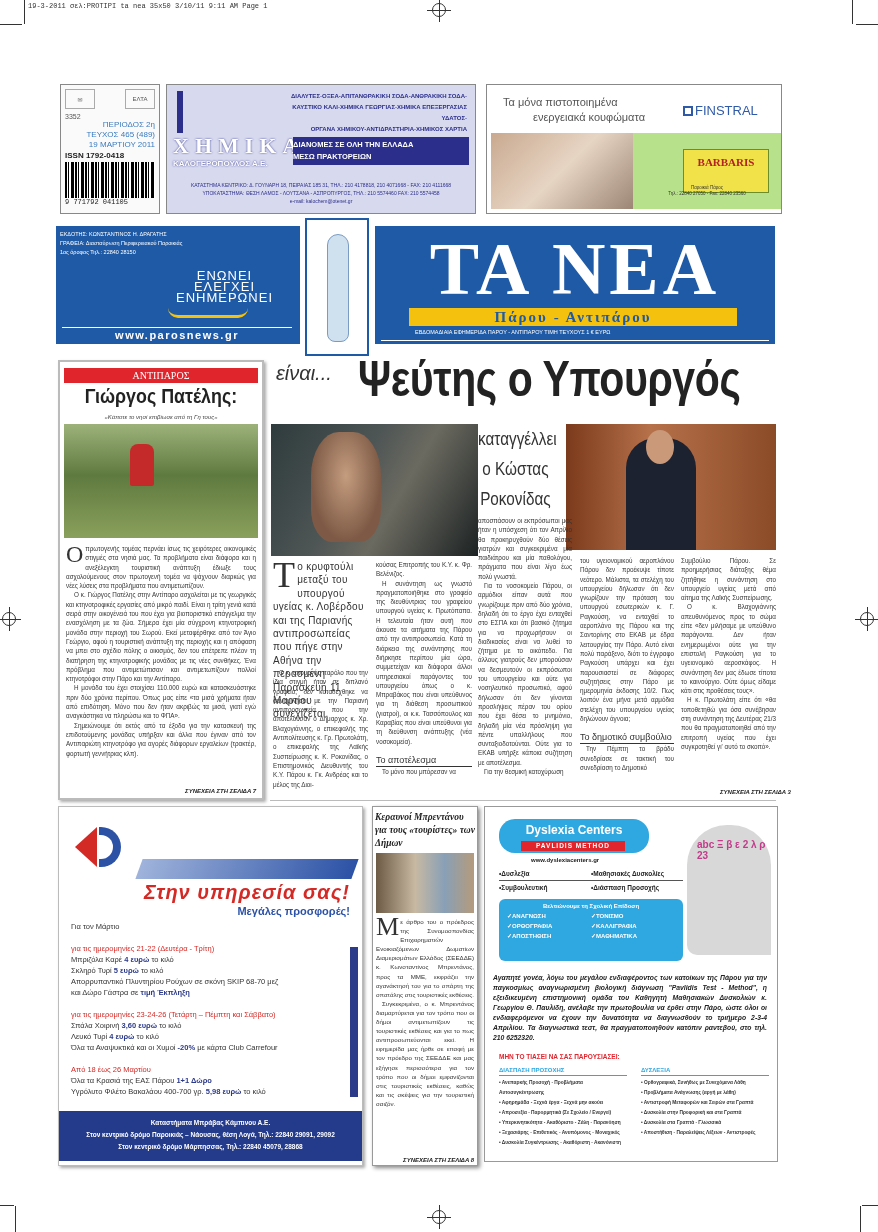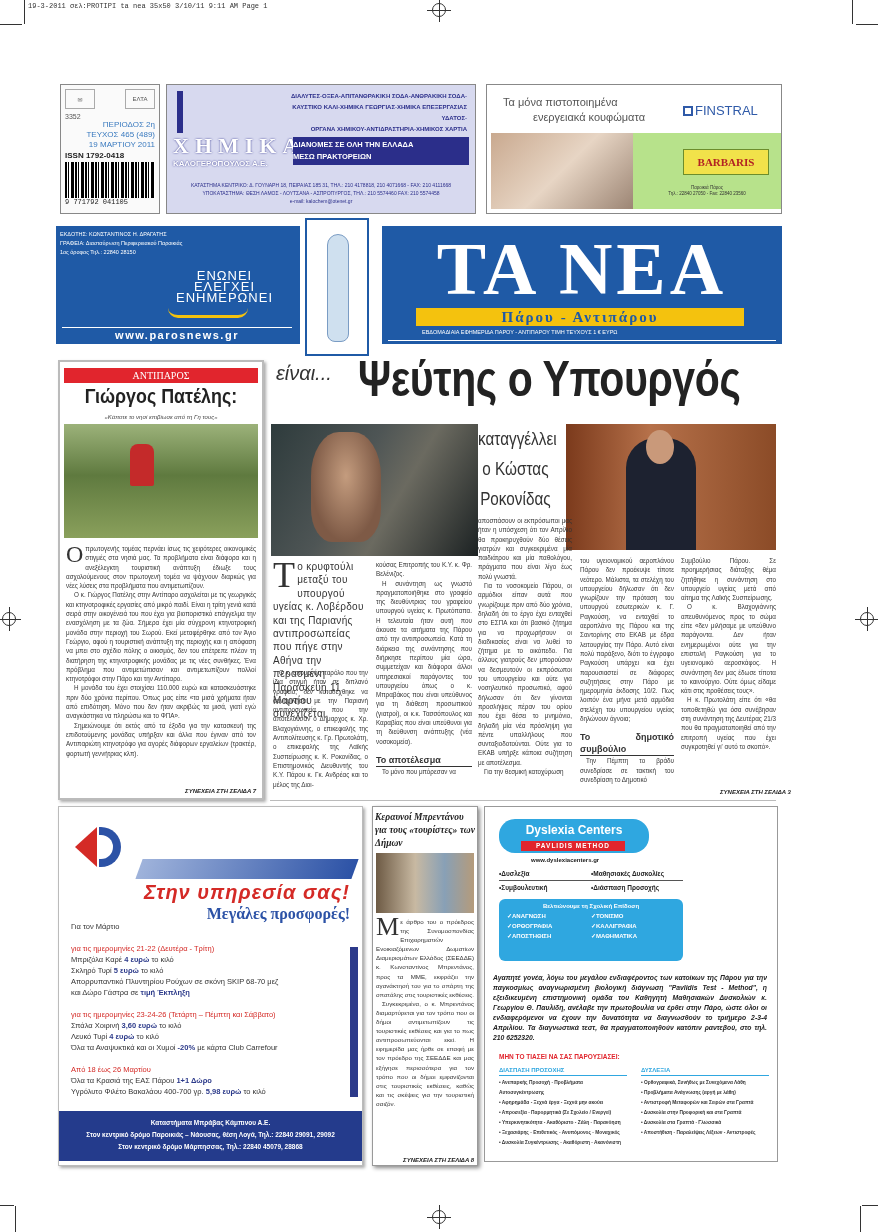--- a/index.html
+++ b/index.html
@@ -33,32 +33,32 @@
 
   
   .fin-ad { left: 486px; top: 84px; width: 296px; height: 130px; border: 1px solid #888; background: #fff; overflow: hidden; }
   .fin-ad .slogan { position:absolute; left: 16px; top: 10px; font-size: 11px; color: #555; line-height: 15px; }
   .fin-ad .slogan span { display:block; }
   .fin-ad .slogan span+span { padding-left: 30px; }
   .fin-ad .logo { position:absolute; left: 196px; top: 18px; font-size: 13px; font-weight: normal; color: #2f5aa8; }
   .fin-ad .logo i { display:inline-block; width: 10px; height: 10px; border: 2px solid #2f5aa8; margin-right: 2px; vertical-align: -1px; }
   .fin-ad .photo { position:absolute; left: 4px; top: 48px; width: 142px; height: 76px; background: linear-gradient(135deg,#c9a98f,#e7d5c4 50%,#9c8574); }
   .fin-ad .green { position:absolute; left: 146px; top: 48px; width: 150px; height: 76px; background: #b7e28b; }
-  .fin-ad .barb { position:absolute; left: 196px; top: 64px; width: 86px; height: 26px; background: #f1e24a; border: 1px solid #6c8d2c; text-align:center; font-size: 11px; font-weight: bold; color: #b32323; line-height: 24px; font-family: "Liberation Serif", serif; }
+  .fin-ad .barb { position:absolute; left: 196px; top: 64px; width: 86px; height: 44px; background: #f1e24a; border: 1px solid #6c8d2c; text-align:center; font-size: 11px; font-weight: bold; color: #b32323; line-height: 24px; font-family: "Liberation Serif", serif; }
   .fin-ad .small { position:absolute; left: 150px; top: 100px; width: 140px; text-align:center; font-size: 4.5px; color: #333; line-height: 6px; }
 
   
   .mast-left { left: 56px; top: 226px; width: 244px; height: 118px; background: #1f5aa6; color: #fff; }
   .mast-left .pub { position:absolute; left: 4px; top: 4px; font-size: 5.5px; line-height: 9px; }
   .mast-left .motto { position:absolute; left: 120px; top: 44px; font-size: 13px; line-height: 11px; letter-spacing: 1px; text-align: center; }
   .mast-left .arrow { position:absolute; left: 112px; top: 82px; width: 80px; height: 10px; border-bottom: 3px solid #f4c20e; border-radius: 0 0 40px 40px; }
   .mast-left .url { position:absolute; left: 6px; bottom: 3px; width: 230px; height: 14px; border-top: 1px solid #fff; font-size: 11px; text-align: center; font-weight: bold; letter-spacing: 1.5px; line-height: 14px; }
   .idol { left: 305px; top: 218px; width: 64px; height: 138px; background: #fff; border: 2px solid #1f5aa6; }
   .idol .fig { position:absolute; left: 20px; top: 14px; width: 22px; height: 108px; background: #cfe0ef; border: 1px solid #7a9cc4; border-radius: 11px 11px 8px 8px; }
-  .mast-right { left: 375px; top: 226px; width: 400px; height: 118px; background: #1f5aa6; margin-left: 7px; }
+  .mast-right { left: 375px; top: 226px; width: 400px; height: 118px; background: #1f5aa6; }
   .mast-right .title { position:absolute; left: 0; right: 0; top: 0; text-align: center; font-family: "Liberation Serif", serif; font-weight: bold; font-size: 74px; color: #fff; letter-spacing: 4px; line-height: 86px; }
   .mast-right .sub { position:absolute; left: 34px; top: 82px; width: 328px; height: 18px; background: #f4c20e; color: #1f5aa6; font-family: "Liberation Serif", serif; font-weight: bold; font-size: 15px; text-align: center; line-height: 18px; letter-spacing: 2px; }
   .mast-right .tag { position:absolute; left: 40px; top: 103px; font-size: 5.5px; color: #fff; }
   .mast-right .rule { position:absolute; left: 6px; right: 6px; bottom: 3px; height: 1px; background: #fff; }
 
   
   .antiparos { left: 58px; top: 360px; width: 206px; height: 440px; border: 2px solid #bbb; box-shadow: 2px 2px 3px #aaa; background: #fff; }
   .antiparos .kicker { position:absolute; left: 4px; right: 4px; top: 6px; height: 15px; background: #e1252d; color: #fff; text-align:center; font-size: 10px; font-family: "Liberation Serif", serif; line-height: 15px; }
   .antiparos .head { position:absolute; left: 0; right: 0; top: 22px; text-align:center; font-family: "Liberation Sans", sans-serif; font-size: 21px; font-weight: bold; color: #222; transform: scaleX(0.85); }
   .antiparos .deck { position:absolute; left: 0; right: 0; top: 52px; text-align:center; font-size: 6px; font-style: italic; color: #444; }
@@ -75,40 +75,40 @@
   .headline { left: 358px; top: 350px; font-family: "Liberation Sans", sans-serif; font-weight: bold; font-size: 50px; color: #222; transform: scaleX(0.82); transform-origin: left top; white-space: nowrap; letter-spacing: -0.5px; }
   .photo1 { left: 271px; top: 424px; width: 207px; height: 132px; background: linear-gradient(120deg,#2e3b3c,#4e5555 40%,#6b6a60 60%,#1c2223); }
   .photo1 .face { position:absolute; left: 40px; top: 8px; width: 70px; height: 110px; background: radial-gradient(ellipse at 50% 40%,#c49c7e,#7e5a46 70%); border-radius: 40% 40% 30% 30%; }
   .kataggellei { left: 478px; top: 424px; width: 88px; font-family: "Liberation Sans", sans-serif; font-size: 18px; line-height: 30px; text-align: center; color: #333; transform: scaleX(0.85); transform-origin: left top; }
   .photo2 { left: 566px; top: 424px; width: 210px; height: 126px; background: linear-gradient(90deg,#7b3a1c,#b6714a 40%,#8b4b27); }
   .photo2 .man { position:absolute; left: 60px; top: 14px; width: 70px; height: 112px; background: #1d2230; border-radius: 30px 30px 0 0; }
   .photo2 .head { position:absolute; left: 80px; top: 6px; width: 28px; height: 34px; background: #c9997a; border-radius: 50%; }
 
   .col { font-size: 6.3px; line-height: 9.3px; color: #333; text-align: justify; }
   .col p { text-indent: 6px; }
-  .col .sub { font-weight: bold; font-size: 9px; line-height: 12px; margin-top: 8px; border-bottom: 1px solid #333; text-indent: 0; }
+  .col .sub { font-weight: normal; font-size: 9px; line-height: 12px; margin-top: 8px; border-bottom: 1px solid #333; text-indent: 0; }
   .lead { left: 273px; top: 560px; width: 95px; font-size: 10px; line-height: 13.4px; color: #333; letter-spacing: 0.3px; }
   .lead .dc { float:left; font-size: 36px; line-height: 30px; font-family: "Liberation Serif", serif; margin-right: 2px; }
   .c1 { left: 273px; top: 668px; width: 95px; }
   .c2 { left: 376px; top: 560px; width: 96px; }
   .c3 { left: 478px; top: 560px; width: 94px; }
   .c4 { left: 580px; top: 556px; width: 94px; }
   .c5 { left: 681px; top: 556px; width: 95px; }
   .cont2 { left: 720px; top: 789px; font-size: 6px; font-weight: bold; font-style: italic; }
   .rule-mid { left: 270px; top: 800px; width: 506px; height: 1px; background: #bbb; }
 
   
   .mar-ad { left: 58px; top: 806px; width: 305px; height: 360px; border: 1px solid #bbb; box-shadow: 2px 2px 3px #aaa; background: #fff; }
   .mar-ad .logoc { position:absolute; left: 16px; top: 12px; width: 50px; height: 56px; }
   .mar-ad .logoc .l { position:absolute; left: 0; top: 8px; width: 0; height: 0; border-top: 20px solid transparent; border-bottom: 20px solid transparent; border-right: 22px solid #d42a26; }
   .mar-ad .logoc .r { position:absolute; left: 24px; top: 8px; width: 22px; height: 40px; border: 8px solid #2c52a6; border-left: none; border-radius: 0 20px 20px 0; }
   .mar-ad .name { position:absolute; left: 80px; top: 10px; font-family: "Liberation Sans", sans-serif; font-weight: bold; font-style: italic; font-size: 34px; color: #d42a26; letter-spacing: -1px; }
   .mar-ad .band { position:absolute; left: 80px; top: 52px; width: 216px; height: 20px; background: linear-gradient(90deg,#9fb3db,#2c52a6); transform: skewX(-20deg); }
   .mar-ad .service { position:absolute; right: 12px; top: 74px; font-style: italic; font-weight: bold; font-size: 20px; color: #d42a26; letter-spacing: 1px; }
-  .mar-ad .offers { position:absolute; right: 12px; top: 98px; font-weight: bold; font-size: 16px; color: #2c52a6; font-family: Liberation Serif, serif; }
+  .mar-ad .offers { position:absolute; right: 12px; top: 98px; font-weight: bold; font-size: 11px; color: #2c52a6; }
   .mar-ad .list { position:absolute; left: 12px; top: 114px; width: 270px; font-size: 7.5px; line-height: 11px; color: #333; }
   .mar-ad .list .red { color: #d42a26; }
   .mar-ad .list b { color: #2c3a8a; }
   .mar-ad .list .gap { height: 11px; }
   .mar-ad .vert { position:absolute; right: 4px; top: 140px; width: 8px; height: 150px; background: #2c3a8a; }
   .mar-ad .foot { position:absolute; left: 0; right: 0; bottom: 4px; height: 50px; background: #243b8c; color: #fff; font-size: 6.5px; font-weight: bold; text-align: center; line-height: 12px; padding-top: 6px; }
 
   
   .bren { left: 372px; top: 806px; width: 106px; height: 360px; border: 1px solid #999; box-shadow: 2px 2px 4px #888; background: #fff; }
   .bren .head { position:absolute; left: 2px; right: 2px; top: 4px; text-align:left; font-family: "Liberation Serif", serif; font-style: italic; font-weight: bold; font-size: 9.5px; line-height: 13px; color: #222; }
@@ -356,20 +356,23 @@
     <div class="t">Βελτιώνουμε τη Σχολική Επίδοση</div>
     <div class="g">
       <span>✓ΑΝΑΓΝΩΣΗ</span>
       <span>✓ΤΟΝΙΣΜΟ</span>
       <span>✓ΟΡΘΟΓΡΑΦΙΑ</span>
       <span>✓ΚΑΛΛΙΓΡΑΦΙΑ</span>
       <span>✓ΑΠΟΣΤΗΘΙΣΗ</span>
       <span>✓ΜΑΘΗΜΑΤΙΚΑ</span>
     </div>
   </div>
+  <div class="headpic">
+    <div class="letters">abc Ξ β ε 2 λ ρ 23</div>
+  </div>
   <div class="para">Αγαπητέ γονέα, λόγω του μεγάλου ενδιαφέροντος των κατοίκων της Πάρου για την παγκοσμίως αναγνωρισμένη βιολογική διάγνωση "Pavlidis Test - Method", η εξειδικευμένη επιστημονική ομάδα του Καθηγητή Μαθησιακών Δυσκολιών κ. Γεωργίου Θ. Παυλίδη, ανέλαβε την πρωτοβουλία να έρθει στην Πάρο, ώστε όλοι οι ενδιαφερόμενοι να έχουν την δυνατότητα να διαγνωσθούν το τριήμερο 2-3-4 Απριλίου. Τα διαγνωστικά τεστ, θα πραγματοποιηθούν κατόπιν ραντεβού, στο τηλ. 210 6252320.</div>
   <div class="dont">ΜΗΝ ΤΟ ΤΙΑΣΕΙ ΝΑ ΣΑΣ ΠΑΡΟΥΣΙΑΣΕΙ:</div>
   <div class="cols">
     <div>
       <div class="h">ΔΙΑΣΠΑΣΗ ΠΡΟΣΟΧΗΣ</div>
       <div>• Ανεπαρκής Προσοχή - Προβλήματα Αυτοσυγκέντρωσης</div>
       <div>• Αφηρημάδα - Ξεχνά έργα - Ξεχνά μην ακούει</div>
       <div>• Απροσεξία - Παρορμητικά (Σε Σχολείο / Ενεργεί)</div>
       <div>• Υπερκινητικότητα - Ακαθόριστο - Ζάλη - Παρανόηση</div>
       <div>• Ξεχασιάρης - Επιθετικός - Ανυπόμονος - Μοναχικός</div>

